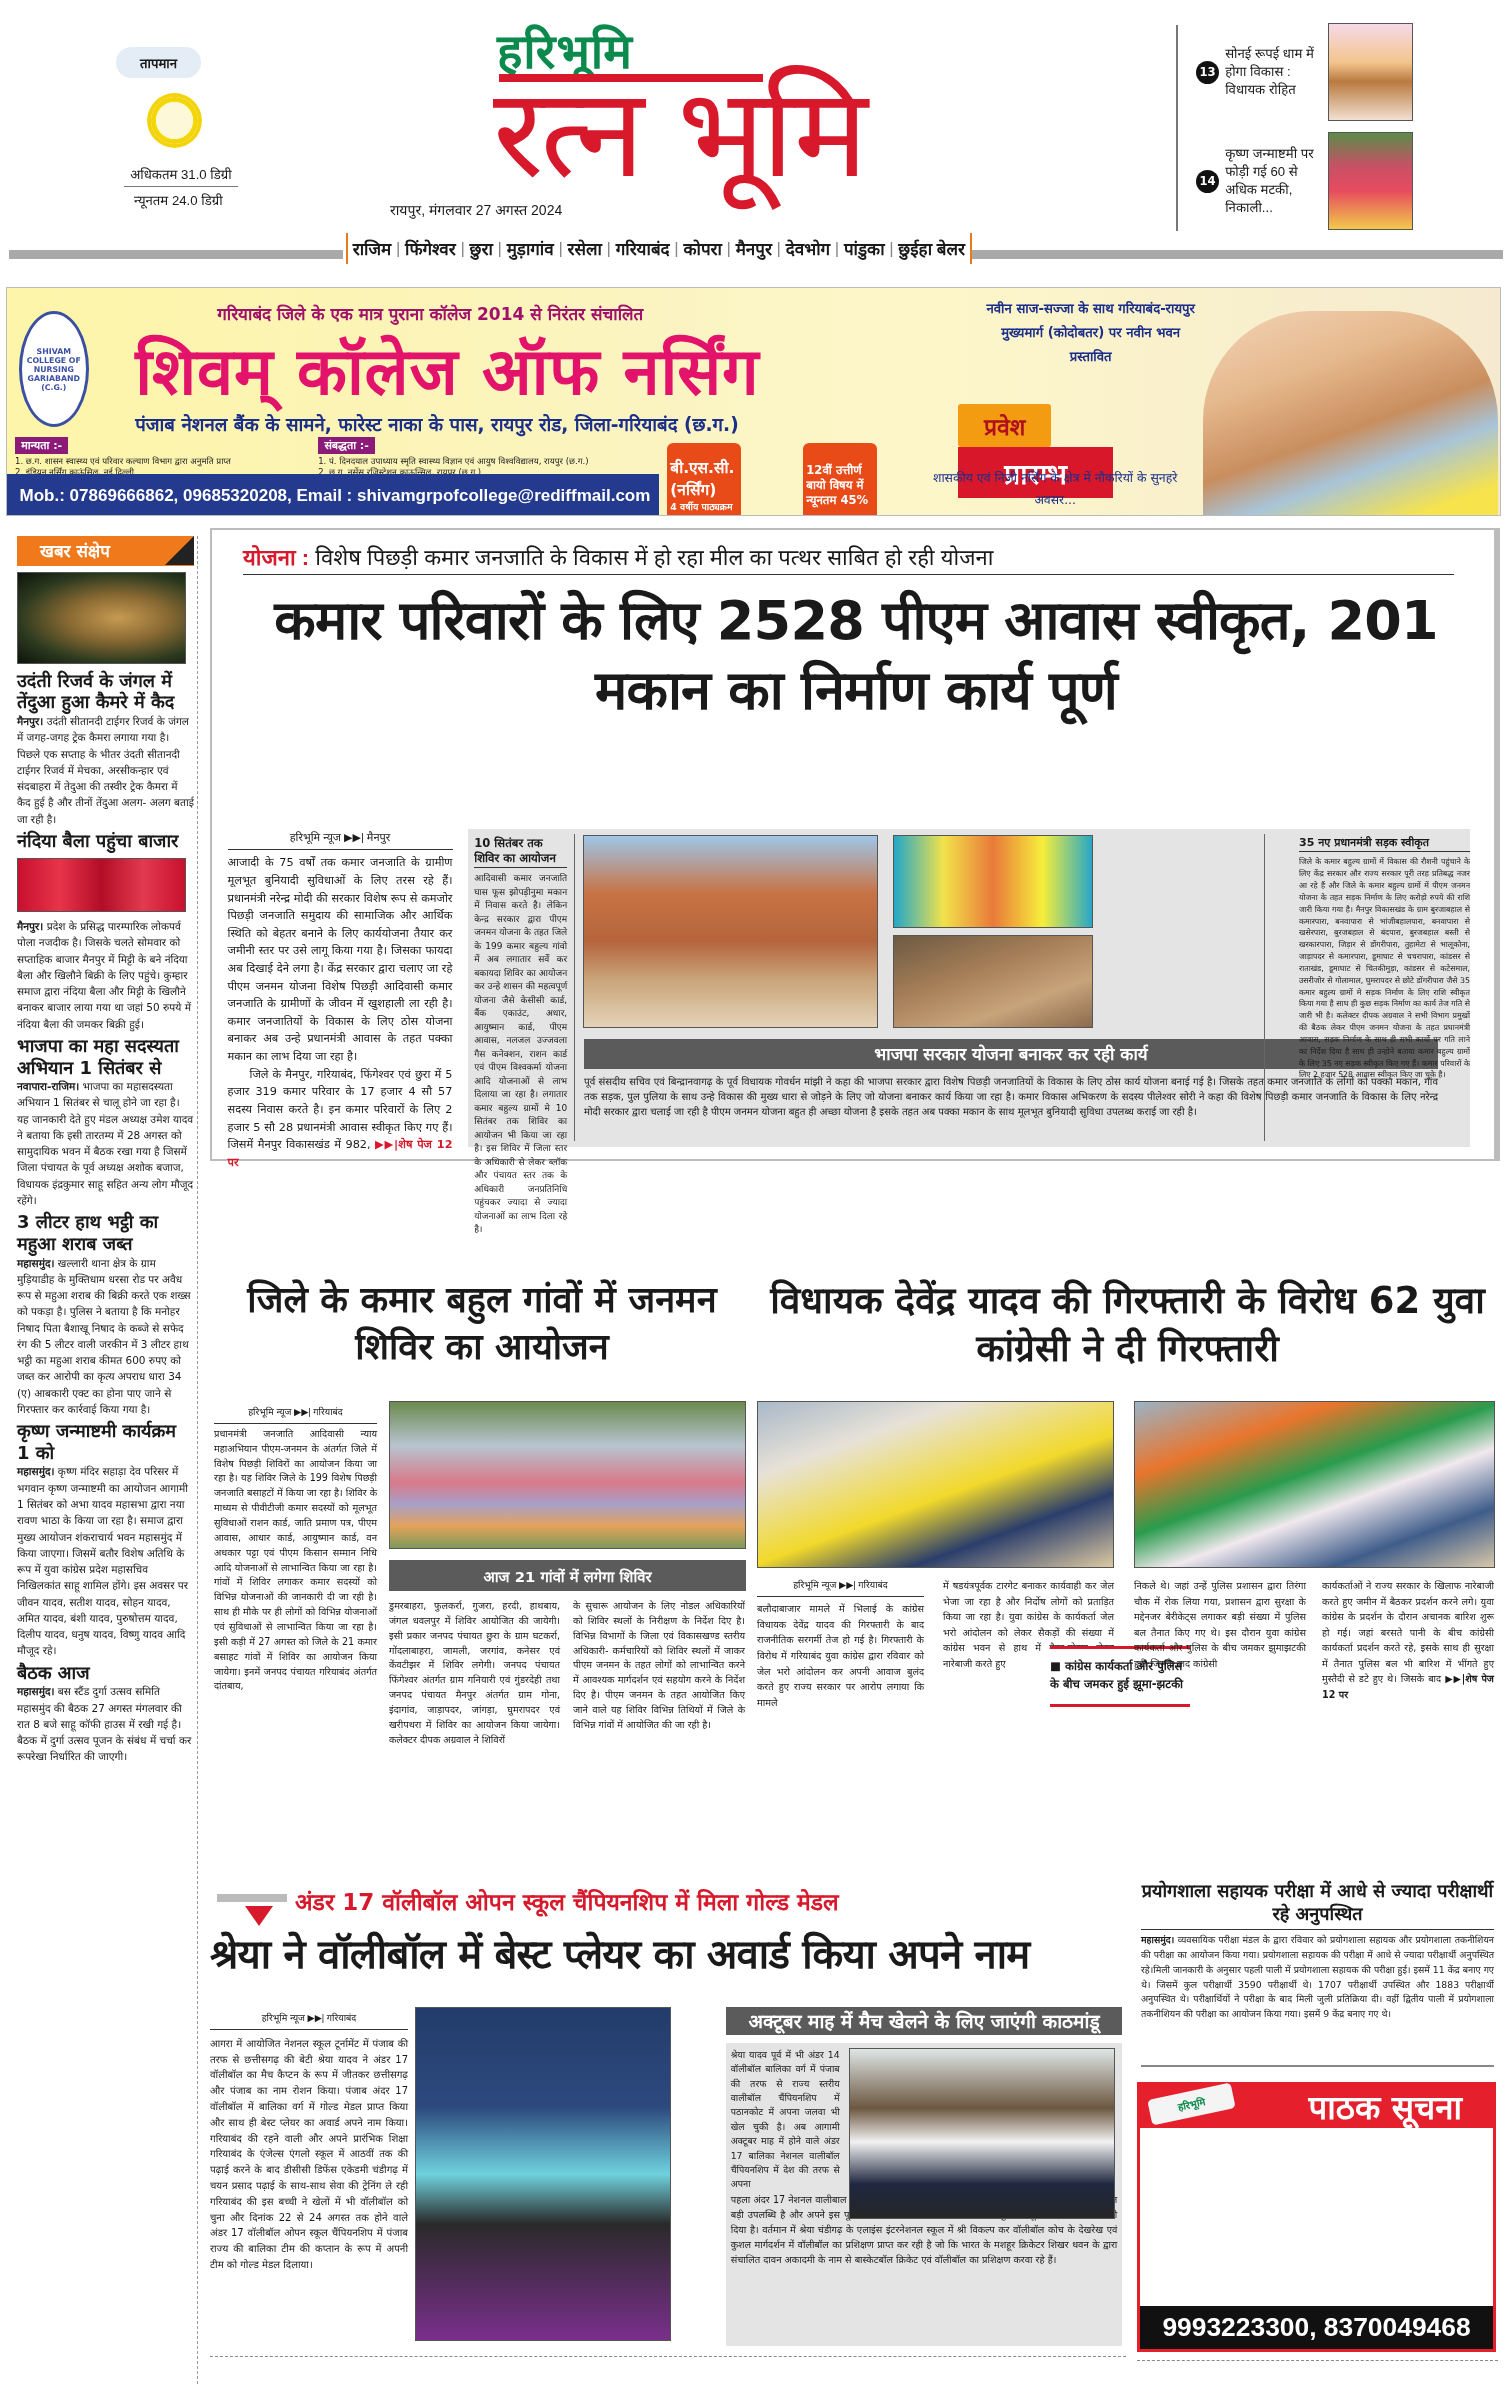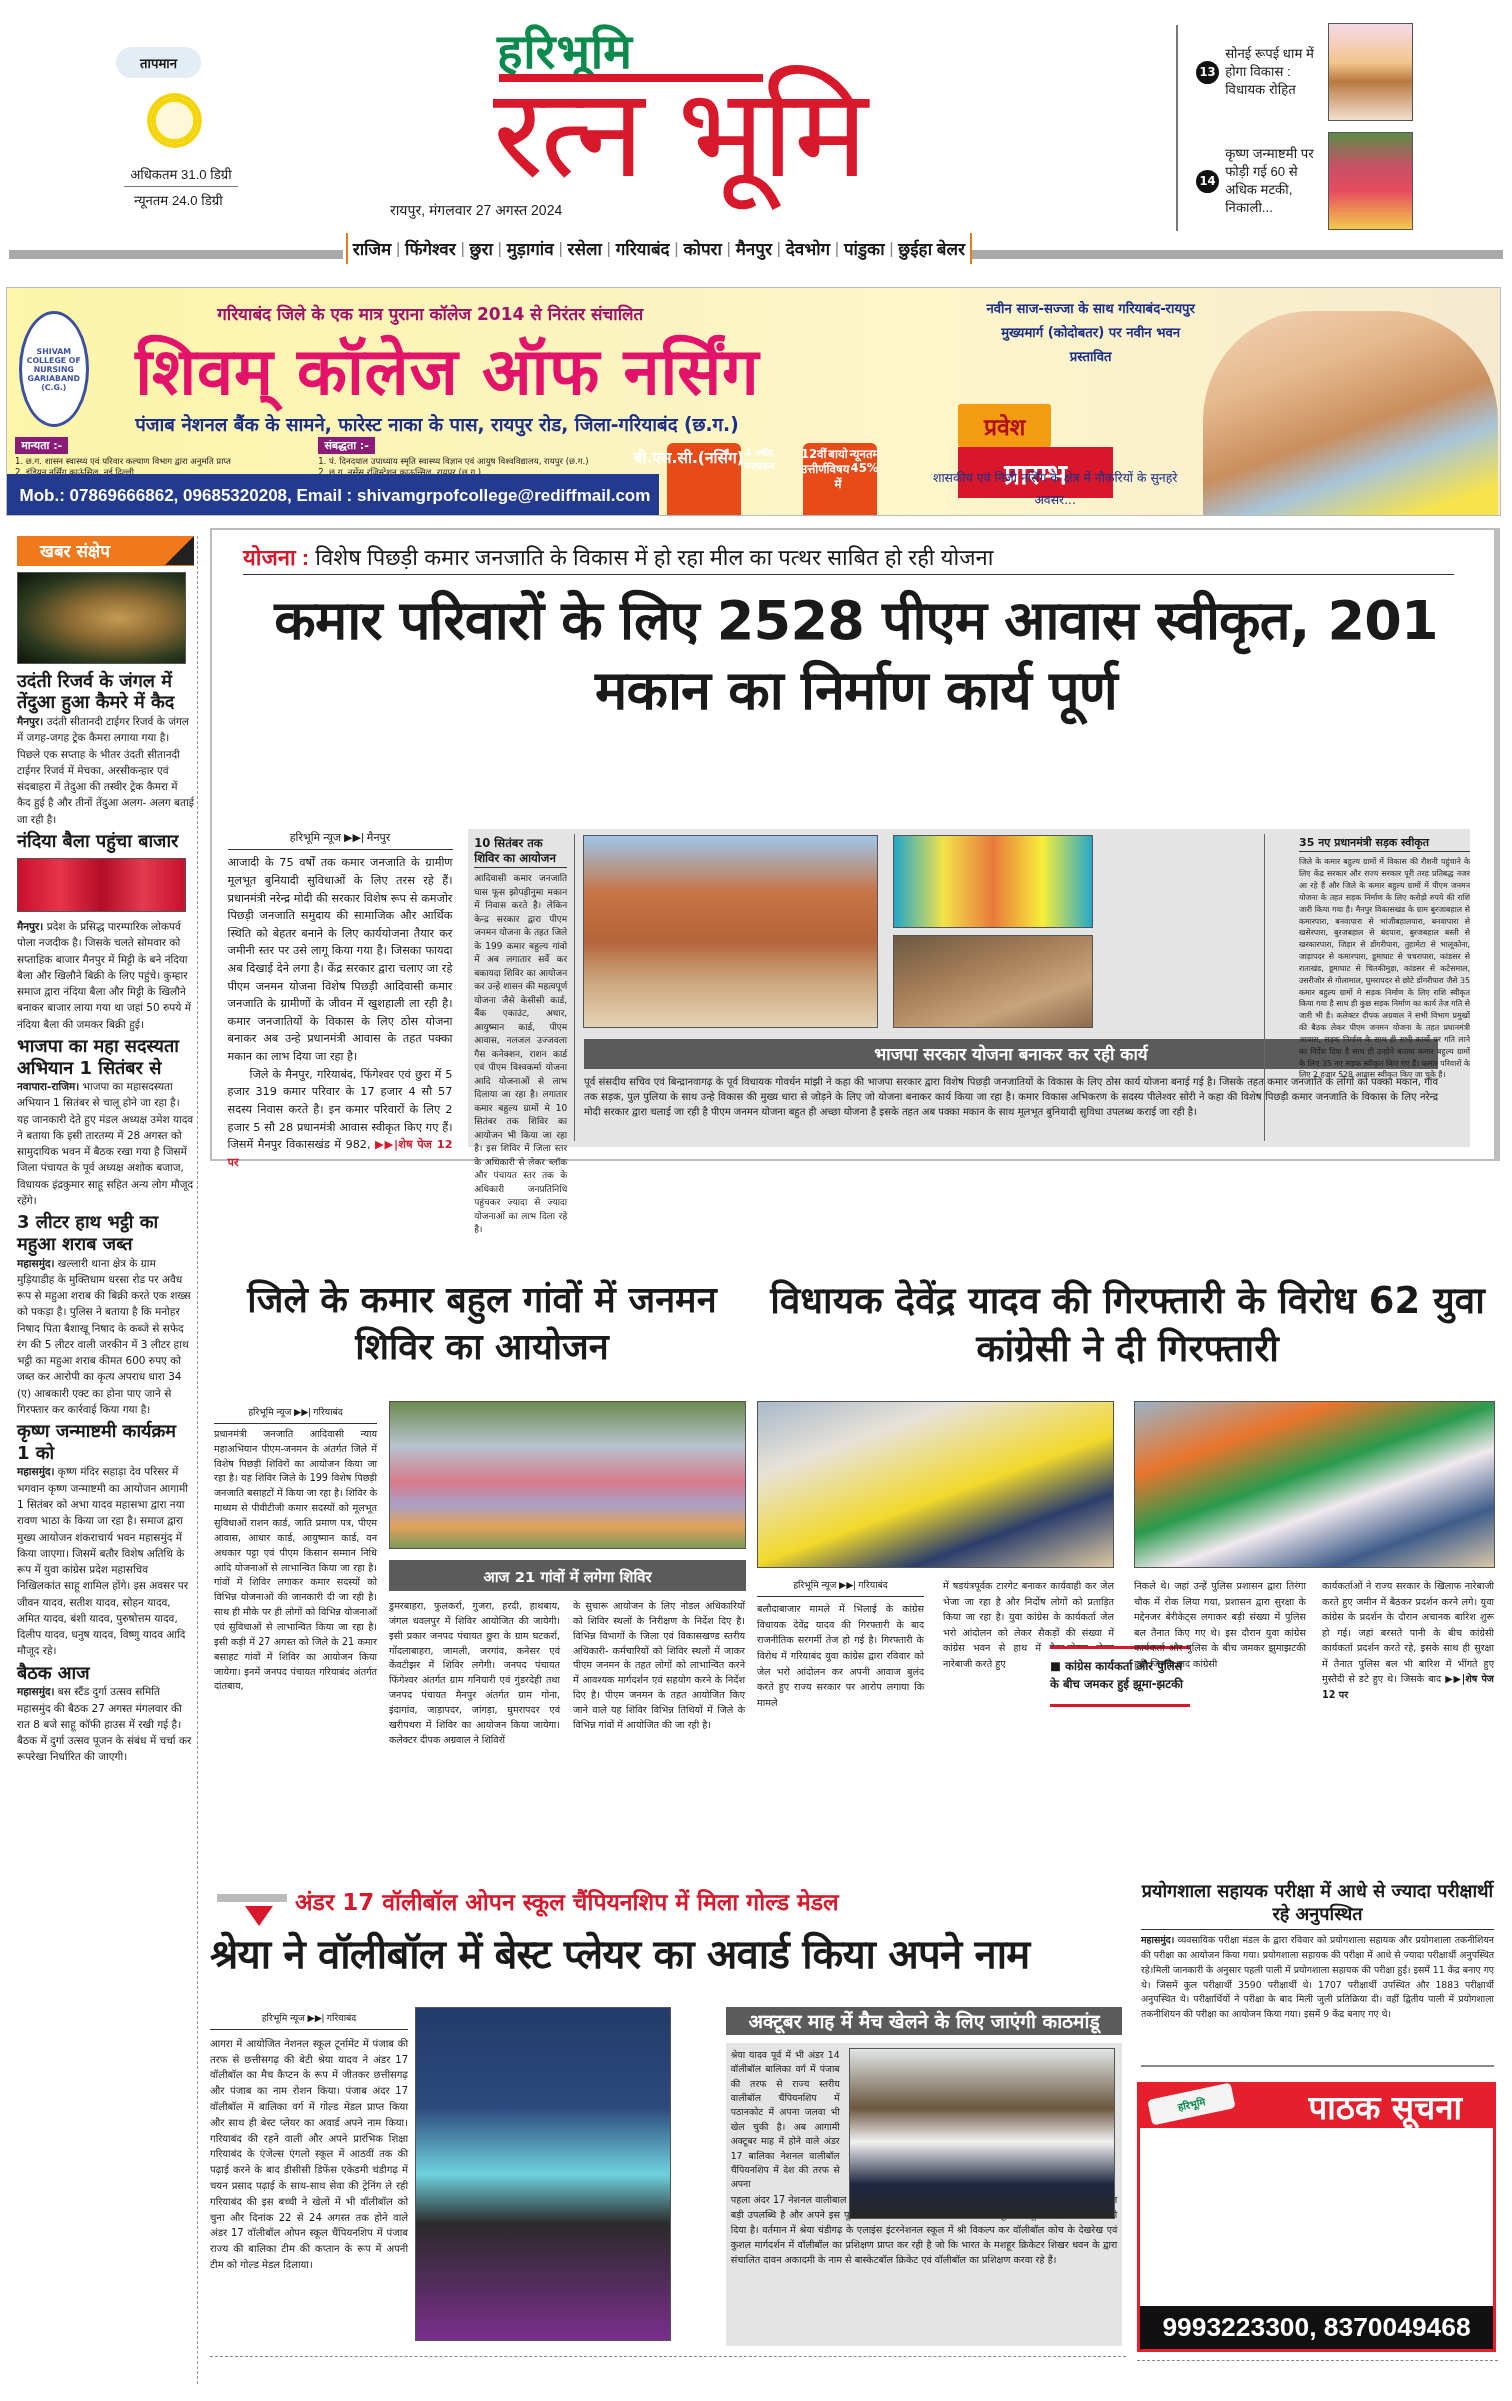--- a/index.html
+++ b/index.html
@@ -25,21 +25,21 @@
 .grayline-r{left:971px;top:250px;width:532px;height:9.3px;background:#a9a9a9}
 
 .ad{left:6.2px;top:287px;width:1495px;height:229px;background:linear-gradient(90deg,#fdf5a8 0%,#fbf4c2 45%,#fdf6c9 62%,#f5ead0 100%);border:0.8px solid #bbb;overflow:hidden}
 .ad-top{left:210px;top:14px;font-size:17px;font-weight:bold;color:#a1116c}
 .ad-seal{left:11.6px;top:23px;width:70px;height:116px;border:3.1px solid #3b4fa3;border-radius:50%;background:#fff;display:flex;align-items:center;justify-content:center;font-size:7.8px;color:#3b4fa3;font-weight:bold;text-align:center}
 .ad-title{left:128px;top:37px;font-size:65px;font-weight:bold;color:#e3136b;letter-spacing:0.8px}
 .ad-addr{left:128px;top:123px;font-size:18.6px;font-weight:bold;color:#1b2f8a}
 .ad-lbl{font-size:11px;font-weight:bold;color:#fff;background:#8c1a78;padding:1.6px 6.2px}
 .ad-li{font-size:8.5px;color:#222}
 .ad-bottom{left:0;top:186px;width:652px;height:43px;background:#233a8e;color:#fff;font-size:17px;font-weight:bold;display:flex;align-items:center;padding-left:12.4px;font-family:"Liberation Sans",sans-serif}
-.ad-box{top:155px;width:74px;height:82px;background:#e84a18;border-radius:6.2px;color:#fff;font-weight:bold;text-align:center;display:flex;flex-direction:row;justify-content:center;padding:3.1px}
+.ad-box{top:155px;width:74px;height:82px;background:#e84a18;border-radius:6.2px;color:#fff;font-weight:bold;text-align:left;display:flex;flex-direction:column;justify-content:center;padding:3.1px}
 .ad-r1{left:971px;top:9.3px;width:225px;font-size:13.2px;font-weight:bold;color:#1b2f8a;text-align:center;line-height:1.8}
 .ad-pravesh{left:951px;top:116px;width:93px;height:43px;background:#f39c12;color:#b0101e;font-size:23px;font-weight:bold;display:flex;align-items:center;justify-content:center;border-radius:3px}
 .ad-prarambh{left:951px;top:159px;width:155px;height:51px;background:#d8182a;color:#fff;font-size:28px;font-weight:bold;display:flex;align-items:center;justify-content:center}
 .ad-r2{left:928px;top:186px;width:248px;font-size:12.4px;font-weight:normal;color:#1b2f8a;text-align:center;line-height:1.8}
 .ad-people{left:1196px;top:23px;width:295px;height:206px;background:linear-gradient(160deg,#f2d4b6 0%,#e6b98e 30%,#c98e5e 55%,#a8c4d8 70%,#f7e34c 90%);border-radius:109px 109px 0 0}
 
 .lcol{left:17px;top:536px;width:177px}
 .brief-hdr{height:29.5px;background:#f07a1b;color:#fff;font-size:17px;font-weight:bold;display:flex;align-items:center;padding-left:23px;position:relative}
 .brief-hdr:after{content:"";position:absolute;right:0;top:0;border-style:solid;border-width:0 0 29.5px 29.5px;border-color:transparent transparent #222 transparent}
 .lphoto{width:169px;height:92px;margin:6.2px 0}

